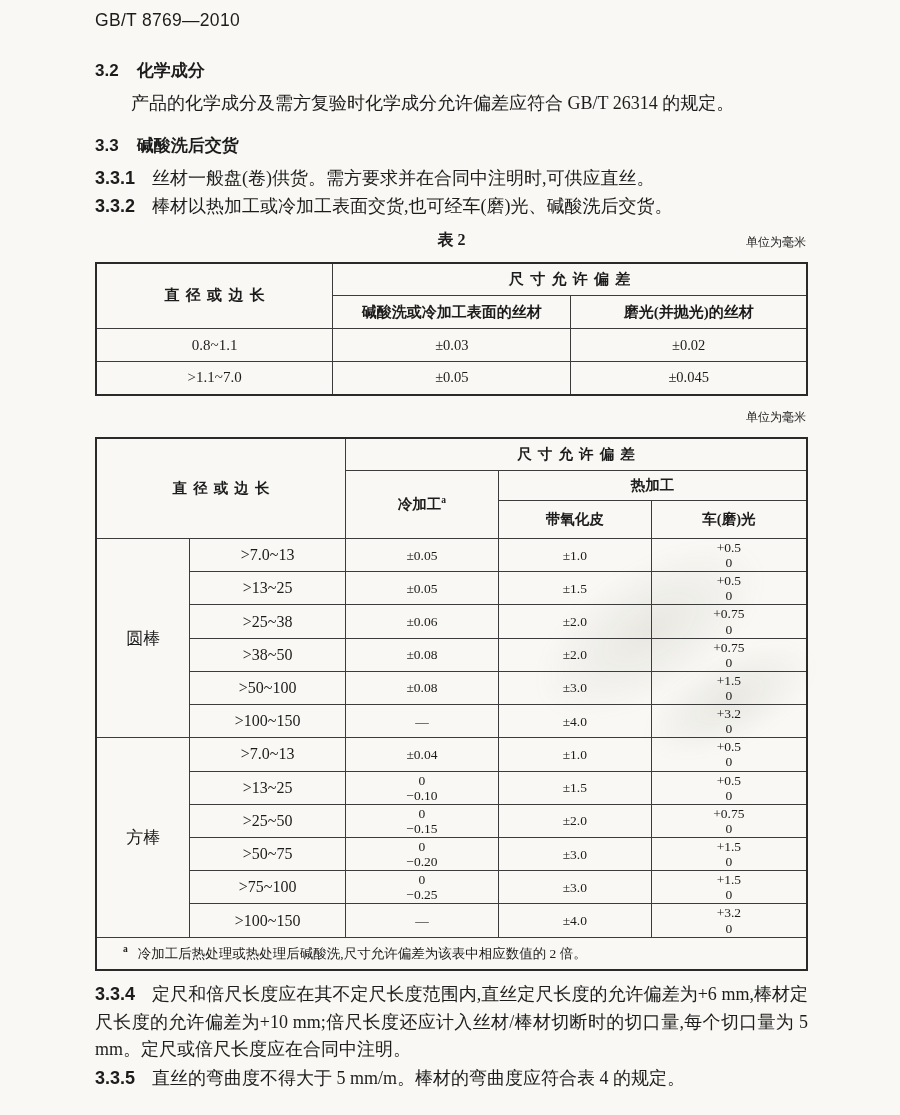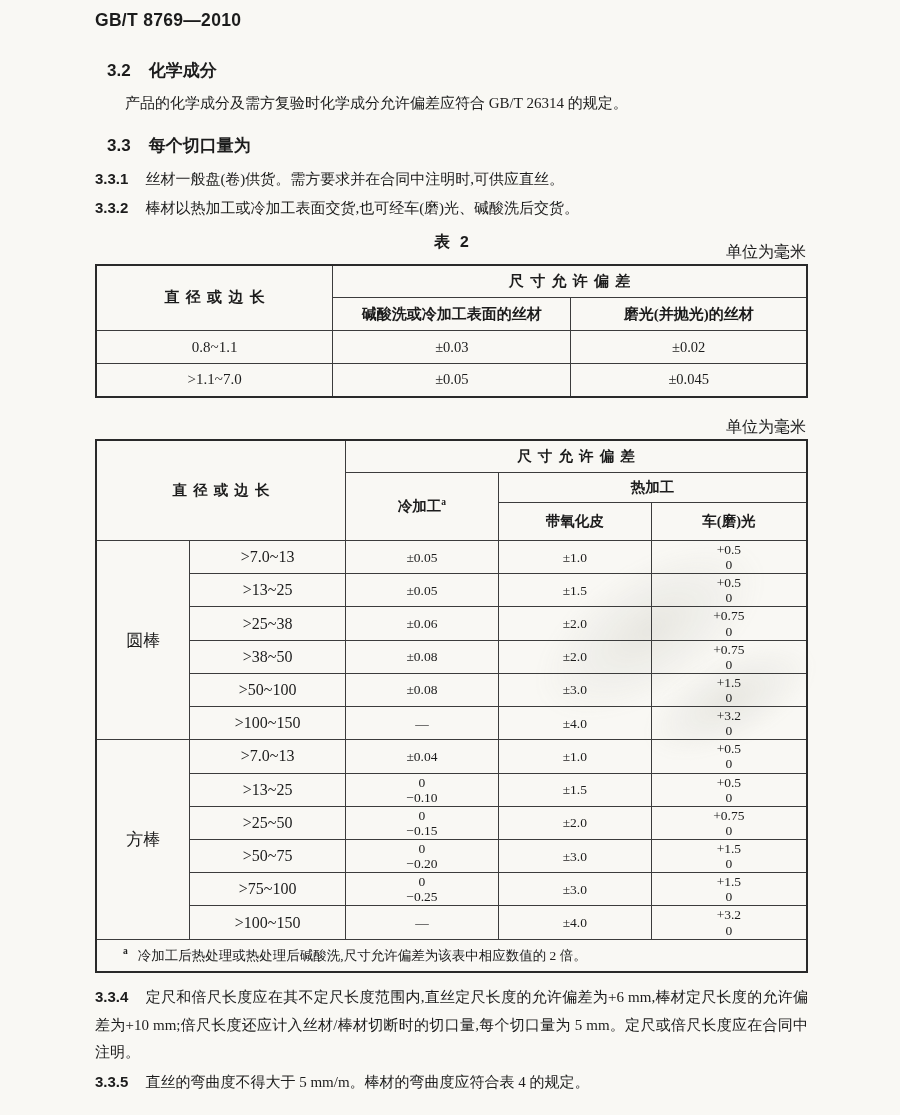--- a/index.html
+++ b/index.html
@@ -22,52 +22,52 @@
     pointer-events:none;
     z-index:0;
     background:radial-gradient(closest-side, rgba(125,125,112,0.14), rgba(125,125,112,0) 72%);
     filter:blur(5px);
   }
   .artifact.a1 { left:470px; top:540px; width:360px; height:180px; transform:rotate(-33deg); }
   .artifact.a2 { left:600px; top:640px; width:260px; height:120px; transform:rotate(-28deg); }
 
   .doc-header {
     font-family:"Liberation Sans","DejaVu Sans",sans-serif;
-    font-weight:bold; font-size:17.5px;
+    font-weight:normal; font-size:17.5px;
     letter-spacing:0.3px;
     margin-bottom:28px;
   }
   .clause-heading {
     font-family:"Liberation Sans","DejaVu Sans",sans-serif;
     font-weight:bold; font-size:17px;
-    margin:16px 0 8px 12px;
+    margin:16px 0 8px 0;
   }
   .clause-heading .num { margin-right:18px; }
   p.clause {
-    font-size:15px;
+    font-size:18px;
     line-height:27.5px;
     text-align:justify;
     margin:0 0 1px 0;
   }
   p.clause .num {
     font-family:"Liberation Sans","DejaVu Sans",sans-serif;
     font-weight:bold;
     margin-right:17px;
   }
   p.indent { text-indent:2em; }
 
   .caption-row { position:relative; height:24px; margin:9px 0 8px 0; }
   .caption-row .tbl-caption {
     position:absolute; left:0; right:0; text-align:center;
-    font-family:Liberation Mono, monospace;
+    font-family:Liberation Serif, serif;
     font-weight:bold; font-size:16px;
   }
   .caption-row .tbl-unit {
-    position:absolute; right:2px; top:10px;
-    font-size:16px;
+    position:absolute; right:2px; top:4px;
+    font-size:12px;
     margin-left:39px;
   }
 
   table {
     width:100%;
     border-collapse:collapse;
     table-layout:fixed;
     text-align:center;
     border:2.5px solid #2a2a2a;
   }
@@ -116,21 +116,21 @@
 <div class="page">
 
   <div class="doc-header">GB/T 8769—2010</div>
 
   <div class="clause-heading">
     <span class="num">3.2</span><span>化学成分</span>
   </div>
   <p class="clause indent">产品的化学成分及需方复验时化学成分允许偏差应符合 GB/T 26314 的规定。</p>
 
   <div class="clause-heading">
-    <span class="num">3.3</span><span>每个切口量为</span>
+    <span class="num">3.3</span><span>碱酸洗后交货</span>
   </div>
 
   <p class="clause">
     <span class="num">3.3.1</span><span>丝材一般盘(卷)供货。需方要求并在合同中注明时,可供应直丝。</span>
   </p>
   <p class="clause">
     <span class="num">3.3.2</span><span>棒材以热加工或冷加工表面交货,也可经车(磨)光、碱酸洗后交货。</span>
   </p>
 
   <div class="caption-row">

